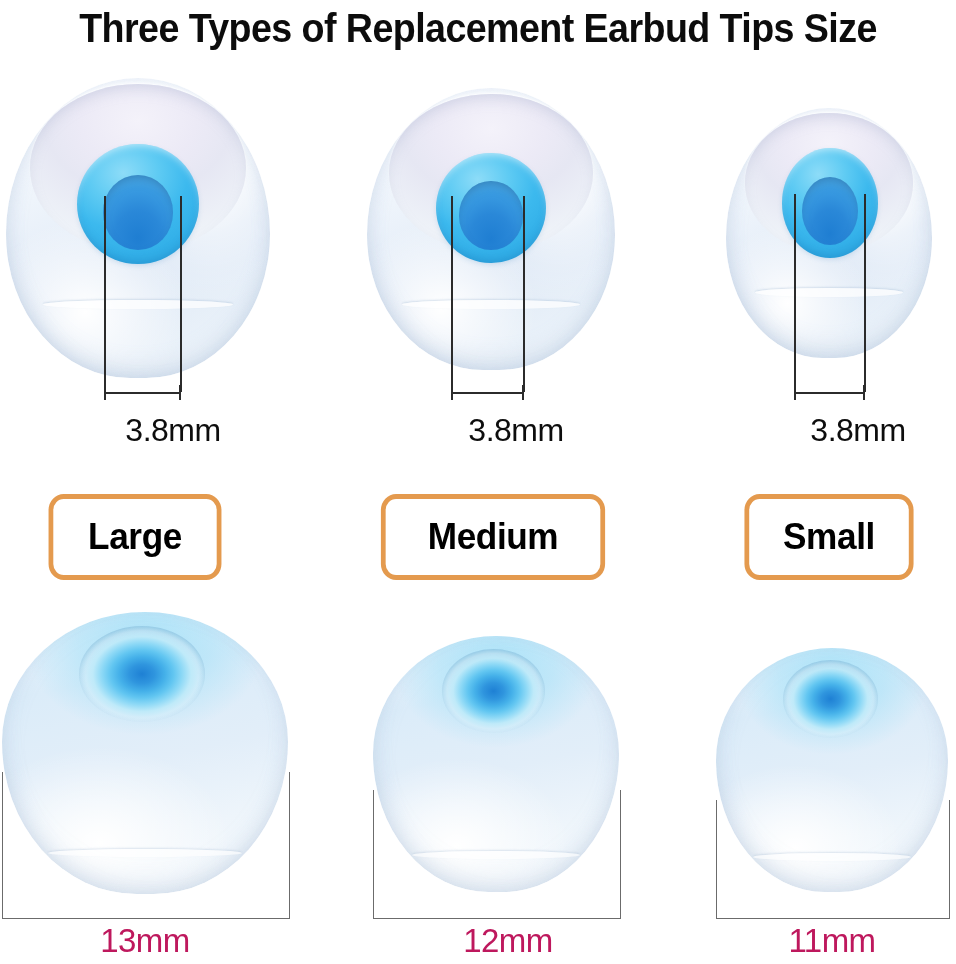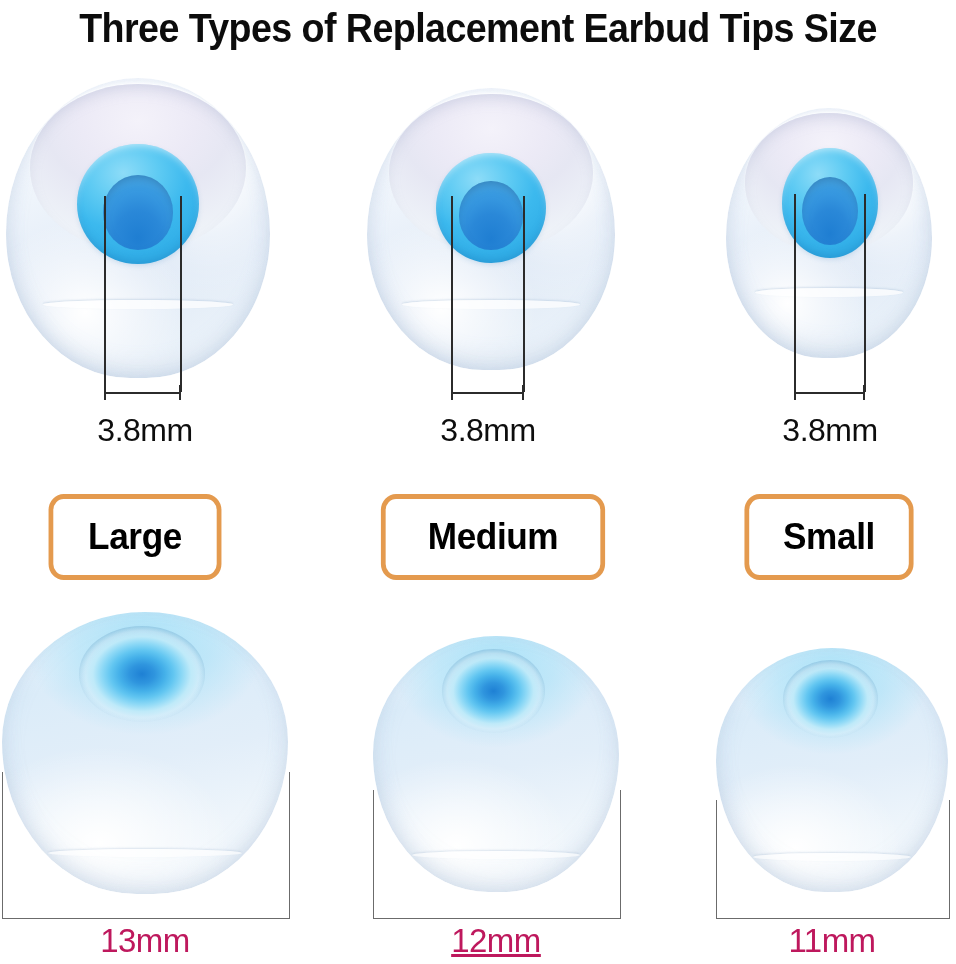--- a/index.html
+++ b/index.html
@@ -164,20 +164,21 @@
   .dimbar::after  { right: 0; }
 
   .dim-text {
     position: absolute;
     font-size: 32px;
     font-weight: 400;
     color: #0d0d0d;
     letter-spacing: -0.5px;
     white-space: nowrap;
     text-align: center;
+    margin-left: 28px;
   }
 
   
   .wbracket {
     position: absolute;
     border-left: 1.7px solid #6b6b6b;
     border-right: 1.7px solid #6b6b6b;
     border-bottom: 1.7px solid #6b6b6b;
   }
   .wdim-text {
@@ -255,21 +256,21 @@
   <div class="dim-text" style="left:0px; top:412px; width:286px;">3.8mm</div>
 
   <div class="badge" style="left:30px; top:494px; width:236px; height:86px;">Medium</div>
 
   <div class="tip-bot" style="left:28px; top:636px; width:246px; height:256px;">
     <div class="funnel" style="left:28%; top:5%; width:42%; height:33%;"></div>
     <div class="seam" style="top:84%;"></div>
   </div>
 
   <div class="wbracket" style="left:28px; top:790px; width:246px; height:128px;"></div>
-  <div class="wdim-text" style="left:0px; top:922px; width:302px;text-decoration:underline;">12mm</div>
+  <div class="wdim-text" style="left:12px; top:922px; width:302px;">12mm</div>
 </div>
 
 <div class="col col-small">
 
   <div class="tip-top" style="left:36px; top:108px; width:206px; height:250px;">
     <div class="cavity"></div>
     <div class="stem" style="left:27%; top:16%; width:47%; height:44%;">
       <div class="bore"></div>
     </div>
     <div class="seam" style="top:72%;"></div>

